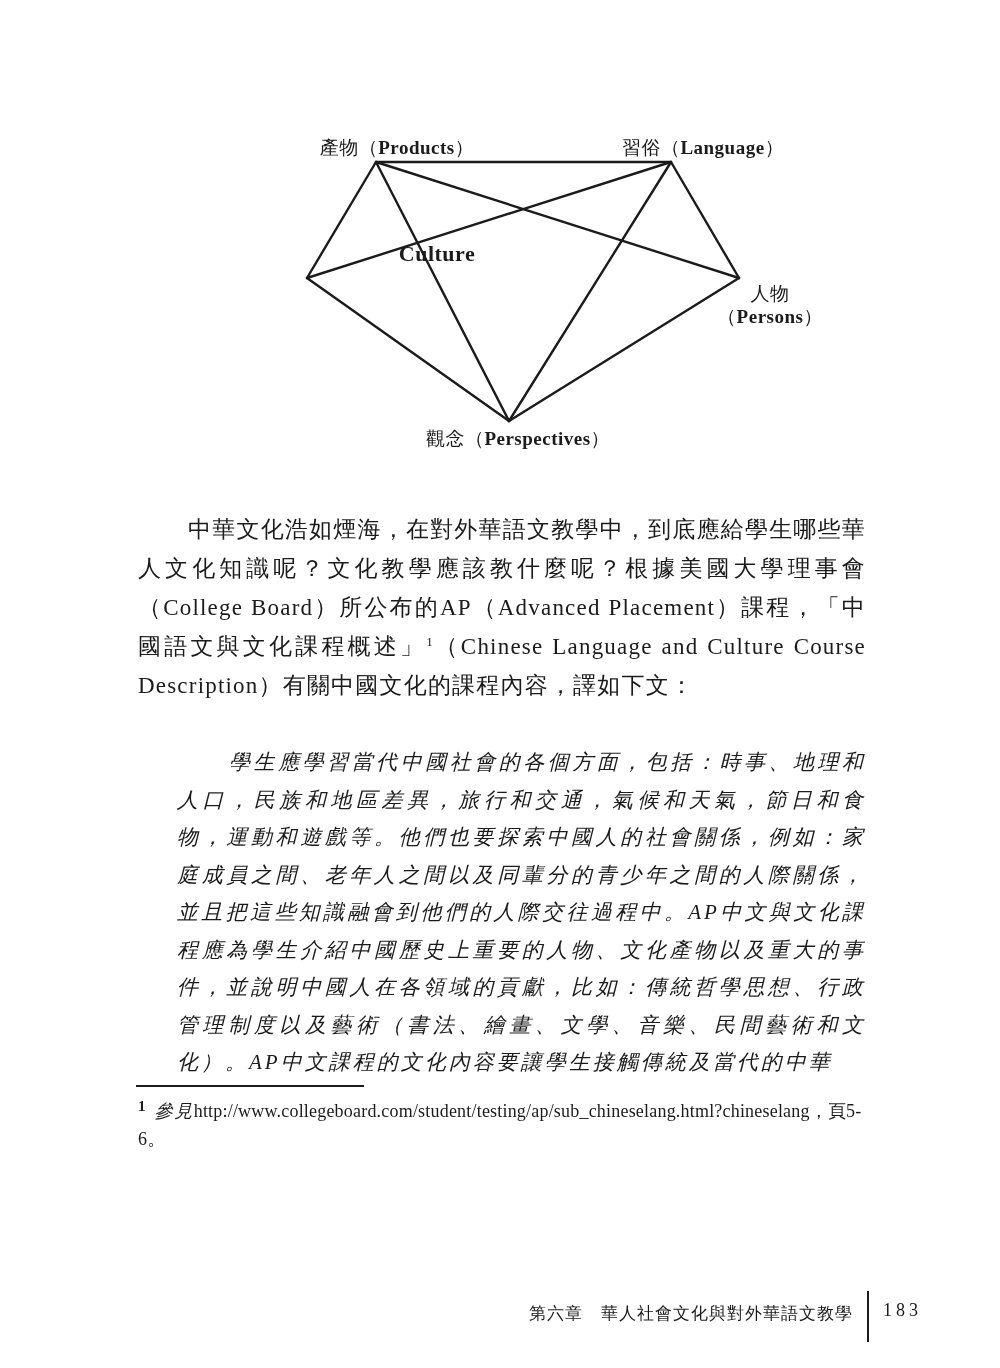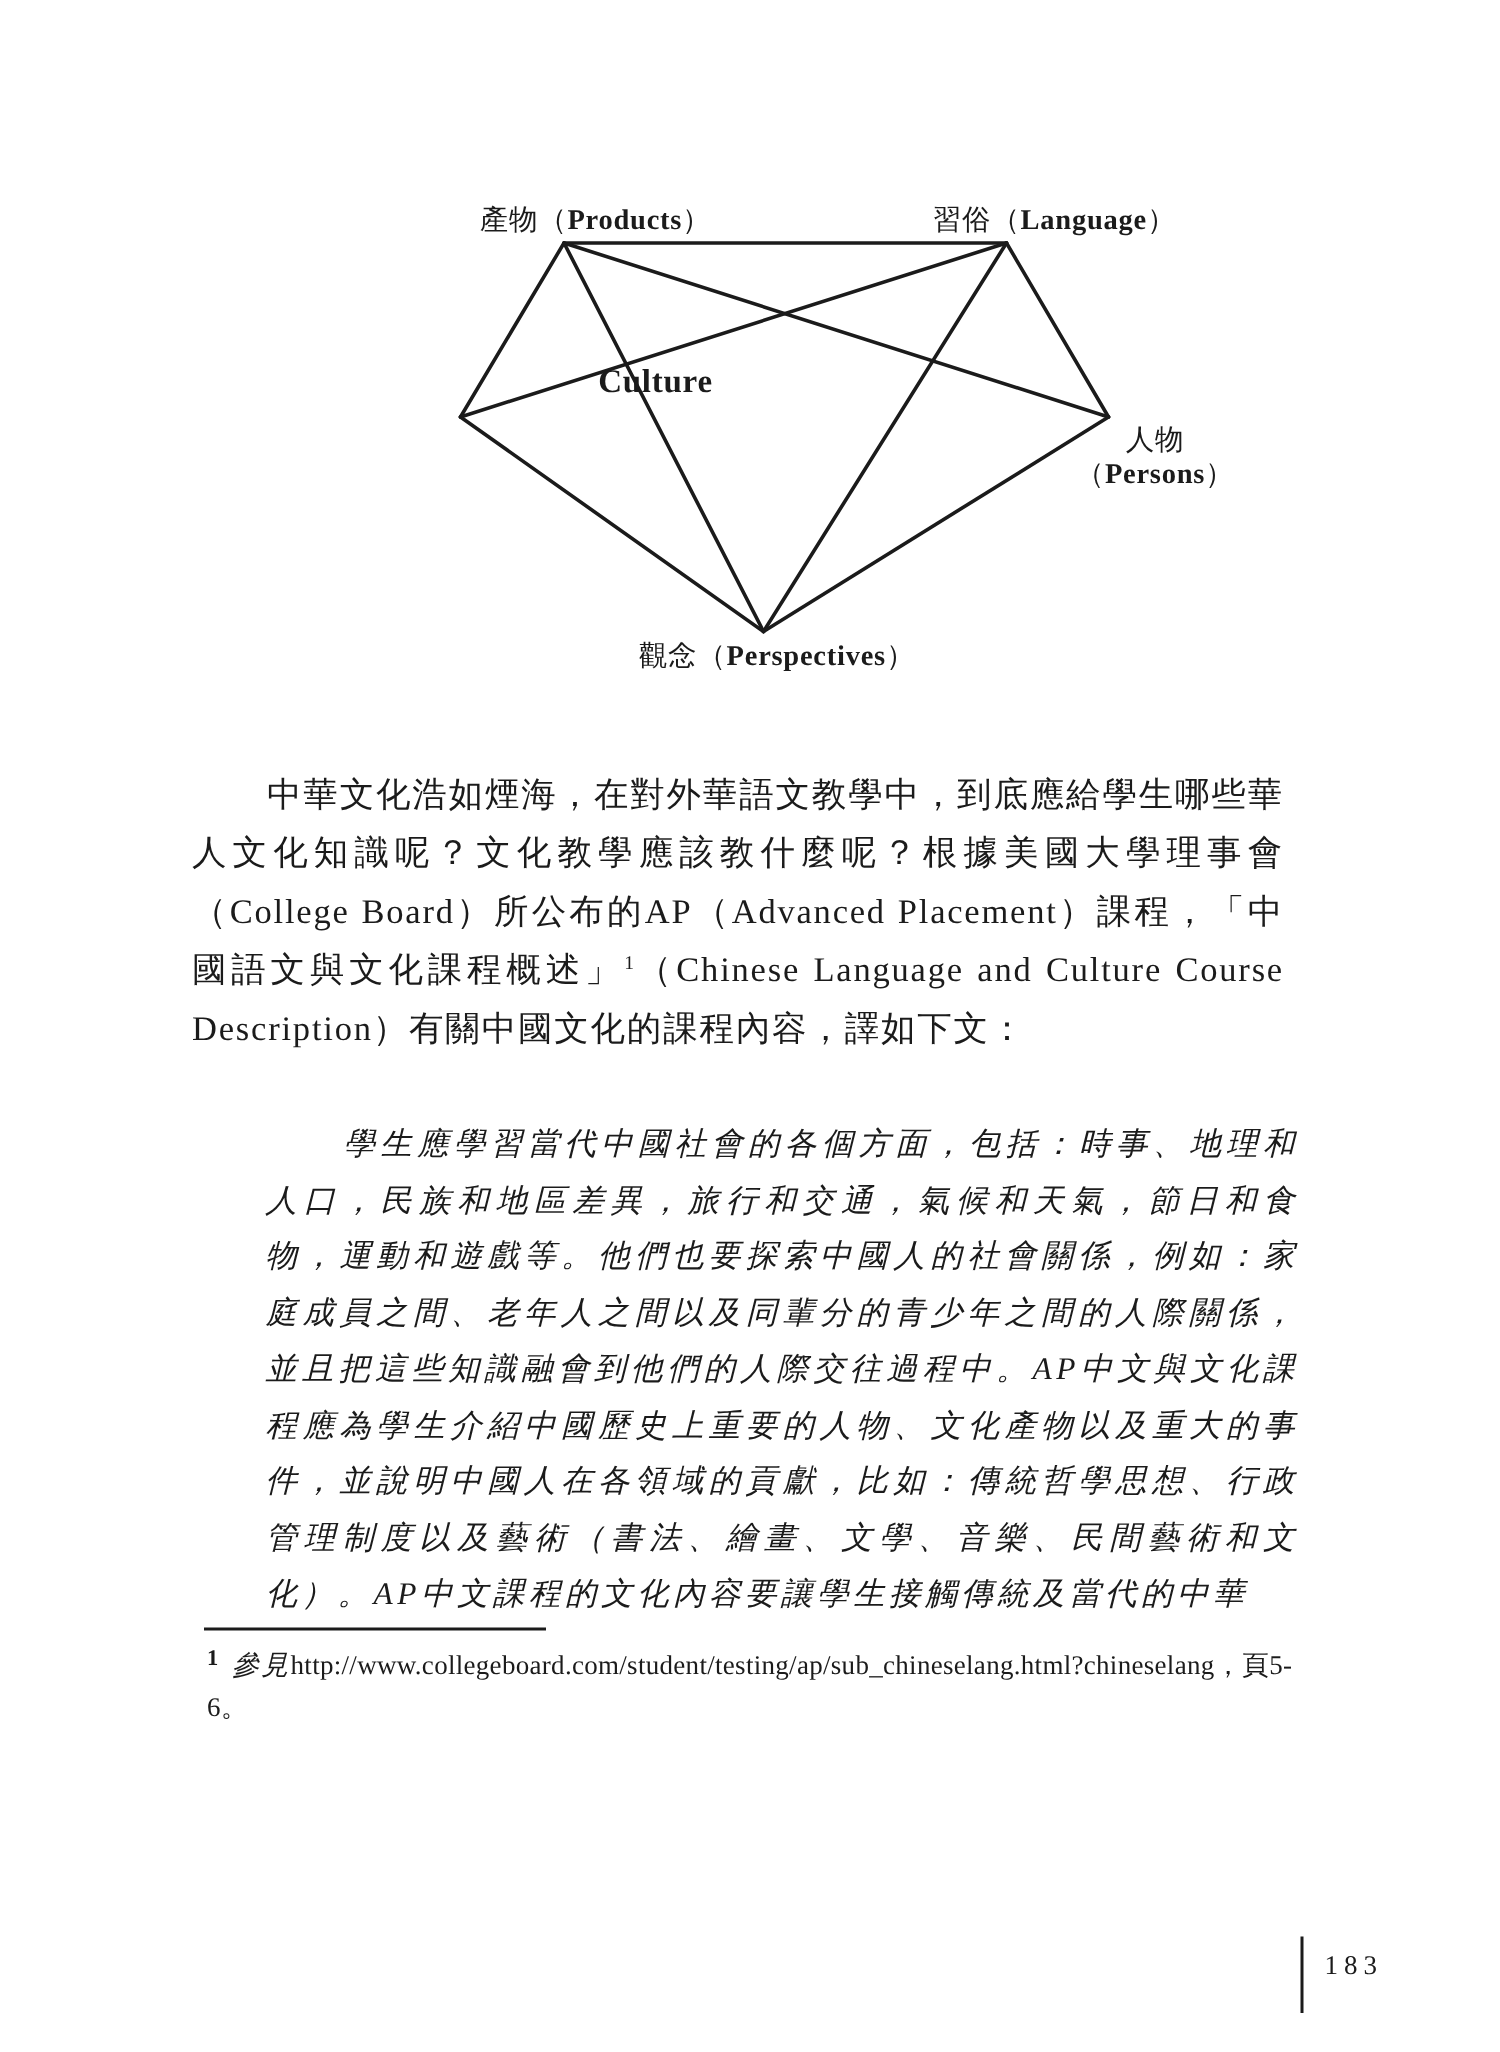--- a/index.html
+++ b/index.html
@@ -33,21 +33,21 @@
     font-weight:bold;font-size:22px;letter-spacing:0.5px;
   }
   .fig-caption{
     position:absolute;left:0;top:457px;width:1000px;text-align:center;
     font-size:22px;letter-spacing:1px;
   }
   .fig-caption .cap-title{font-style:italic;letter-spacing:2.5px;}
 
   
   .intro{
-    position:absolute;left:128px;top:510px;width:728px;margin:0;
+    position:absolute;left:138px;top:510px;width:728px;margin:0;
     font-size:23px;line-height:39px;
     text-align:justify;letter-spacing:1.2px;
     text-indent:50px;
   }
   .intro sup{font-size:13px;line-height:0;vertical-align:8px;letter-spacing:0;}
   .quote{
     position:absolute;left:177px;top:744px;width:689px;margin:0;
     font-size:21px;line-height:37.5px;
     font-style:italic;
     text-align:justify;letter-spacing:3px;
@@ -121,16 +121,17 @@
 
   </section>
 
   <p class="intro"><span>中華文化浩如煙海，在對外華語文教學中，到底應給學生哪些華人文化知識呢？文化教學應該教什麼呢？根據美國大學理事會（College Board）所公布的AP（Advanced Placement）課程，「中國語文與文化課程概述」</span><sup>1</sup><span>（Chinese Language and Culture Course Description）有關中國文化的課程內容，譯如下文：</span></p>
 
   <blockquote class="quote">學生應學習當代中國社會的各個方面，包括：時事、地理和人口，民族和地區差異，旅行和交通，氣候和天氣，節日和食物，運動和遊戲等。他們也要探索中國人的社會關係，例如：家庭成員之間、老年人之間以及同輩分的青少年之間的人際關係，並且把這些知識融會到他們的人際交往過程中。AP中文與文化課程應為學生介紹中國歷史上重要的人物、文化產物以及重大的事件，並說明中國人在各領域的貢獻，比如：傳統哲學思想、行政管理制度以及藝術（書法、繪畫、文學、音樂、民間藝術和文化）。AP中文課程的文化內容要讓學生接觸傳統及當代的中華</blockquote>
 
   <div class="fn-divider"></div>
   <p class="footnote"><span class="fn-marker">1</span><span class="fn-lead">參見</span><span>http://www.collegeboard.com/student/testing/ap/sub_chineselang.html?chineselang</span><span>，頁5-6。</span></p>
 
+  <div class="footer-chapter">第六章　華人社會文化與對外華語文教學</div>
   <div class="footer-rule"></div>
   <div class="footer-page">183</div>
 
 </div>
 
 </body></html>

